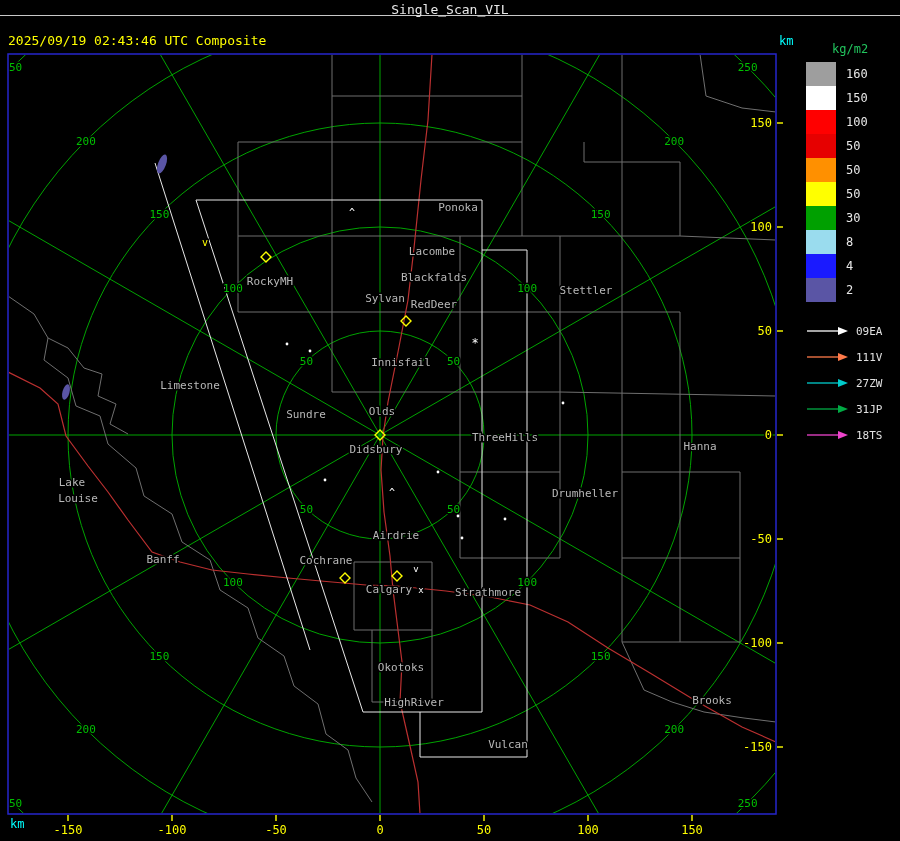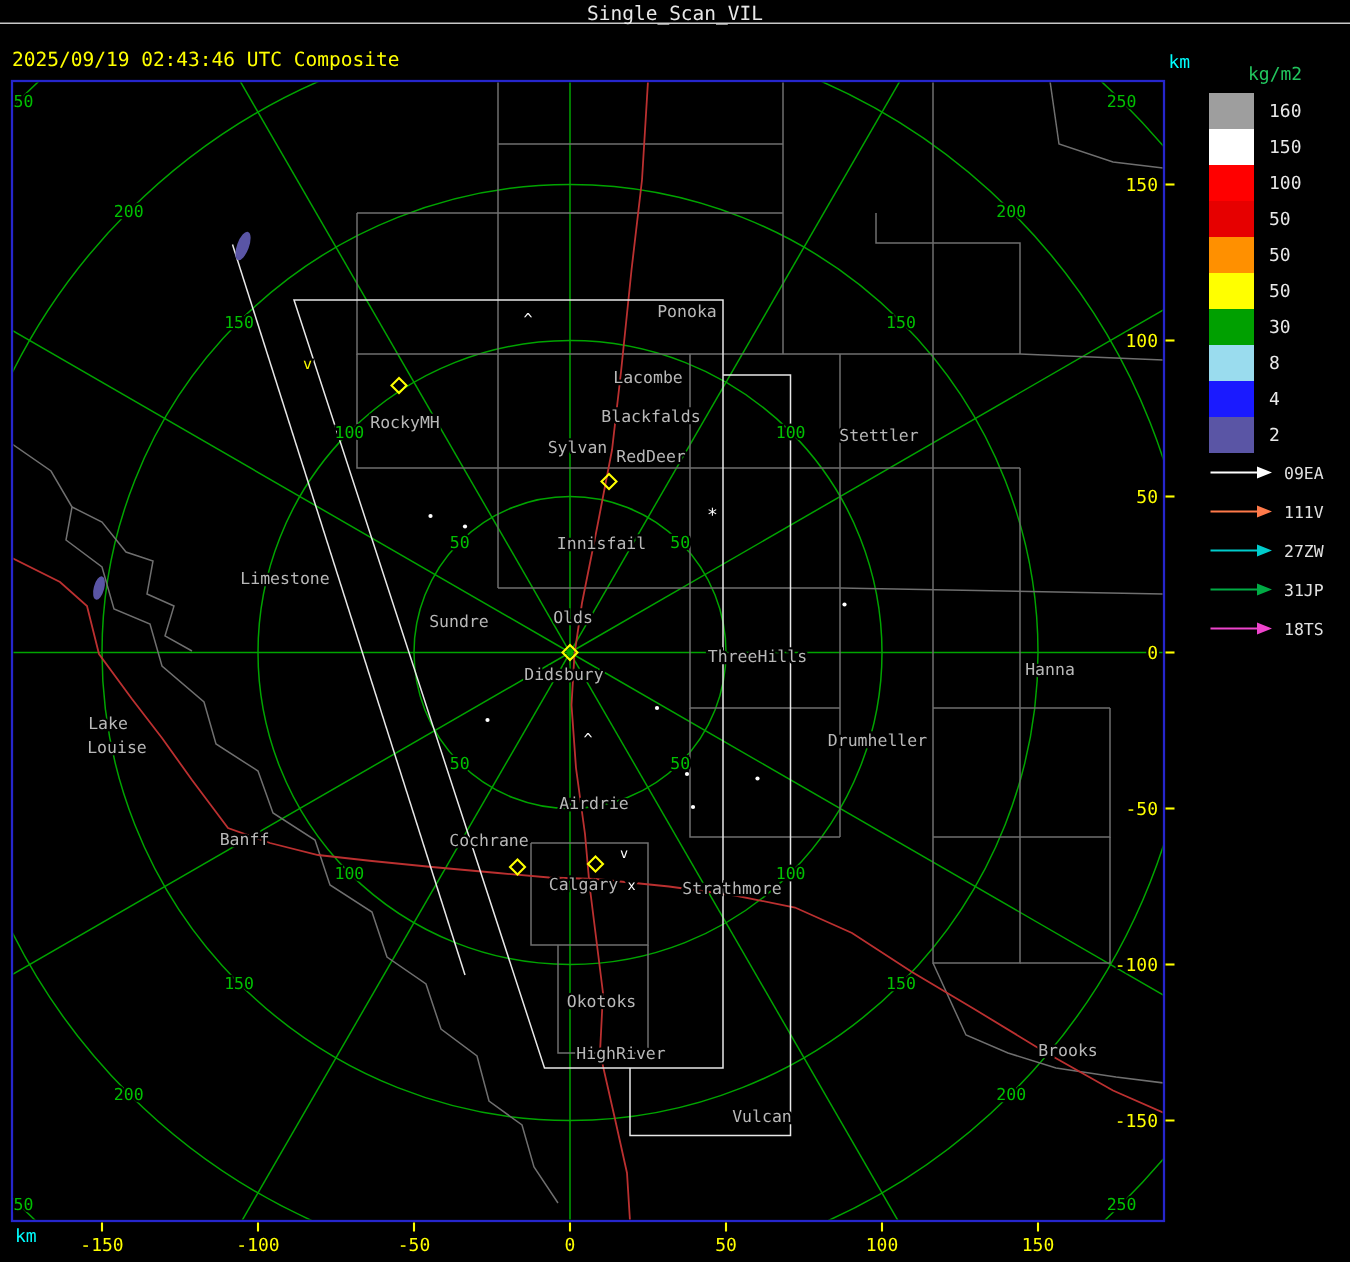--- a/index.html
+++ b/index.html
@@ -10,21 +10,21 @@
             border-bottom:1px solid #c8c8c8;box-sizing:border-box;}
   .timestamp{position:absolute;top:33px;left:8px;color:#ffff00;font-size:13px;}
   .km-top{position:absolute;top:34px;left:779px;color:#00ffff;font-size:12px;}
   .km-bottom{position:absolute;top:817px;left:10px;color:#00ffff;font-size:12px;}
   #map-svg{position:absolute;top:0;left:0;}
   .legend{position:absolute;left:806px;top:42px;width:93px;}
   .legend-title{font-size:12px;color:#22c55e;margin:0 0 6px 26px;}
   .lrow{display:flex;height:24px;align-items:center;text-decoration:underline;}
   .sw{width:30px;height:24px;flex:0 0 30px;}
   .lval{margin-left:10px;font-size:12px;color:#e8e8e8;}
-  #radar-ids{}
+  #radar-ids{margin-top:16px;}
   .arow{display:flex;height:26px;align-items:center;}
   .alabel{margin-left:6px;font-size:11px;color:#e0e0e0;}
 </style>
 </head>
 <body>
 
 <div class="titlebar">
   <span>Single_Scan_VIL</span>
 </div>
 

